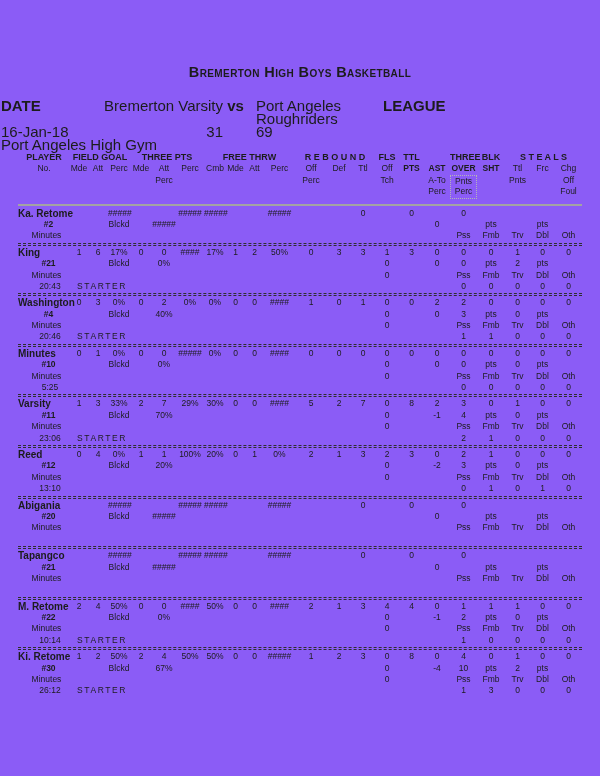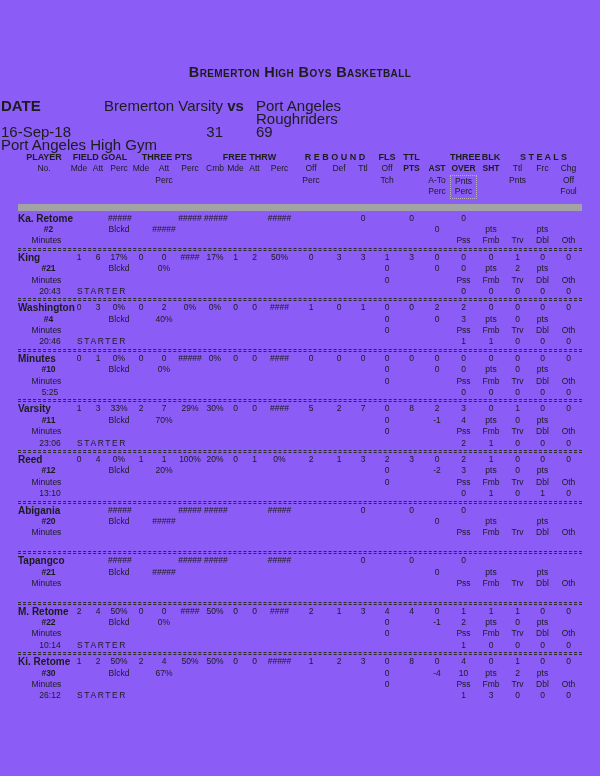--- a/index.html
+++ b/index.html
@@ -10,21 +10,21 @@
   .info{margin:19px 18px 0 1px;font-size:15px;line-height:13px;}
   .irow{display:grid;grid-template-columns:100px 122px 25px 135px 1fr;}
   .b{font-weight:bold;}
   .tar{text-align:right;}
   .tac{text-align:center;}
   .tal{text-align:left;}
   .tbl{margin:1px 18px 0 18px;font-size:8.5px;}
   .g{display:grid;height:11.4px;line-height:11.4px;
      grid-template-columns:52px 18px 20px 22px 22px 24px 28px 22px 19px 19px 31px 32px 24px 24px 24px 25px 26px 27px 28px 25px 25px 27px;}
   .g span{text-align:center;white-space:nowrap;overflow:visible;}
-  .thead{border-bottom:7px solid #a3a3a3;padding-bottom:6px;}
+  .thead{border-bottom:2px solid #a3a3a3;padding-bottom:6px;}
   .hb span{font-weight:bold;font-size:9px;}
   .hs{font-size:8.5px;}
   .hs .hbold{font-weight:bold;}
   .c1{grid-column:1}.c2{grid-column:2}.c3{grid-column:3}.c4{grid-column:4}.c5{grid-column:5}
   .c6{grid-column:6}.c7{grid-column:7}.c8{grid-column:8}.c9{grid-column:9}.c10{grid-column:10}
   .c11{grid-column:11}.c12{grid-column:12}.c13{grid-column:13}.c14{grid-column:14}.c15{grid-column:15}
   .c16{grid-column:16}.c17{grid-column:17}.c18{grid-column:18}.c19{grid-column:19}.c20{grid-column:20}
   .c21{grid-column:21}.c22{grid-column:22}
   .s2_4{grid-column:2/5}.s5_7{grid-column:5/8}.s8_11{grid-column:8/12}.s12_14{grid-column:12/15}.s20_22{grid-column:20/23}
   .dotu{border:1px dotted #b5b5b5;border-bottom:none;}
@@ -44,23 +44,24 @@
 <div class="page">
 
   <div class="title">Bremerton High Boys Basketball</div>
 
   <div class="info">
     <div class="irow">
       <span class="b tal">DATE</span>
       <span class="tar">Bremerton Varsity</span>
       <span class="b tac">vs</span>
       <span class="tal" style="padding-left:8px">Port Angeles Roughriders</span>
+      <span class="b tal">LEAGUE</span>
     </div>
     <div class="irow">
-      <span class="tal">16-Sep-18</span>
+      <span class="tal">16-Jan-18</span>
       <span class="tar">31</span>
       <span></span>
       <span class="tal" style="padding-left:8px">69</span>
     </div>
     <div class="irow">
       <span class="tal" style="grid-column:1/3">Port Angeles High Gym</span>
     </div>
   </div>
 
   <div class="tbl">

